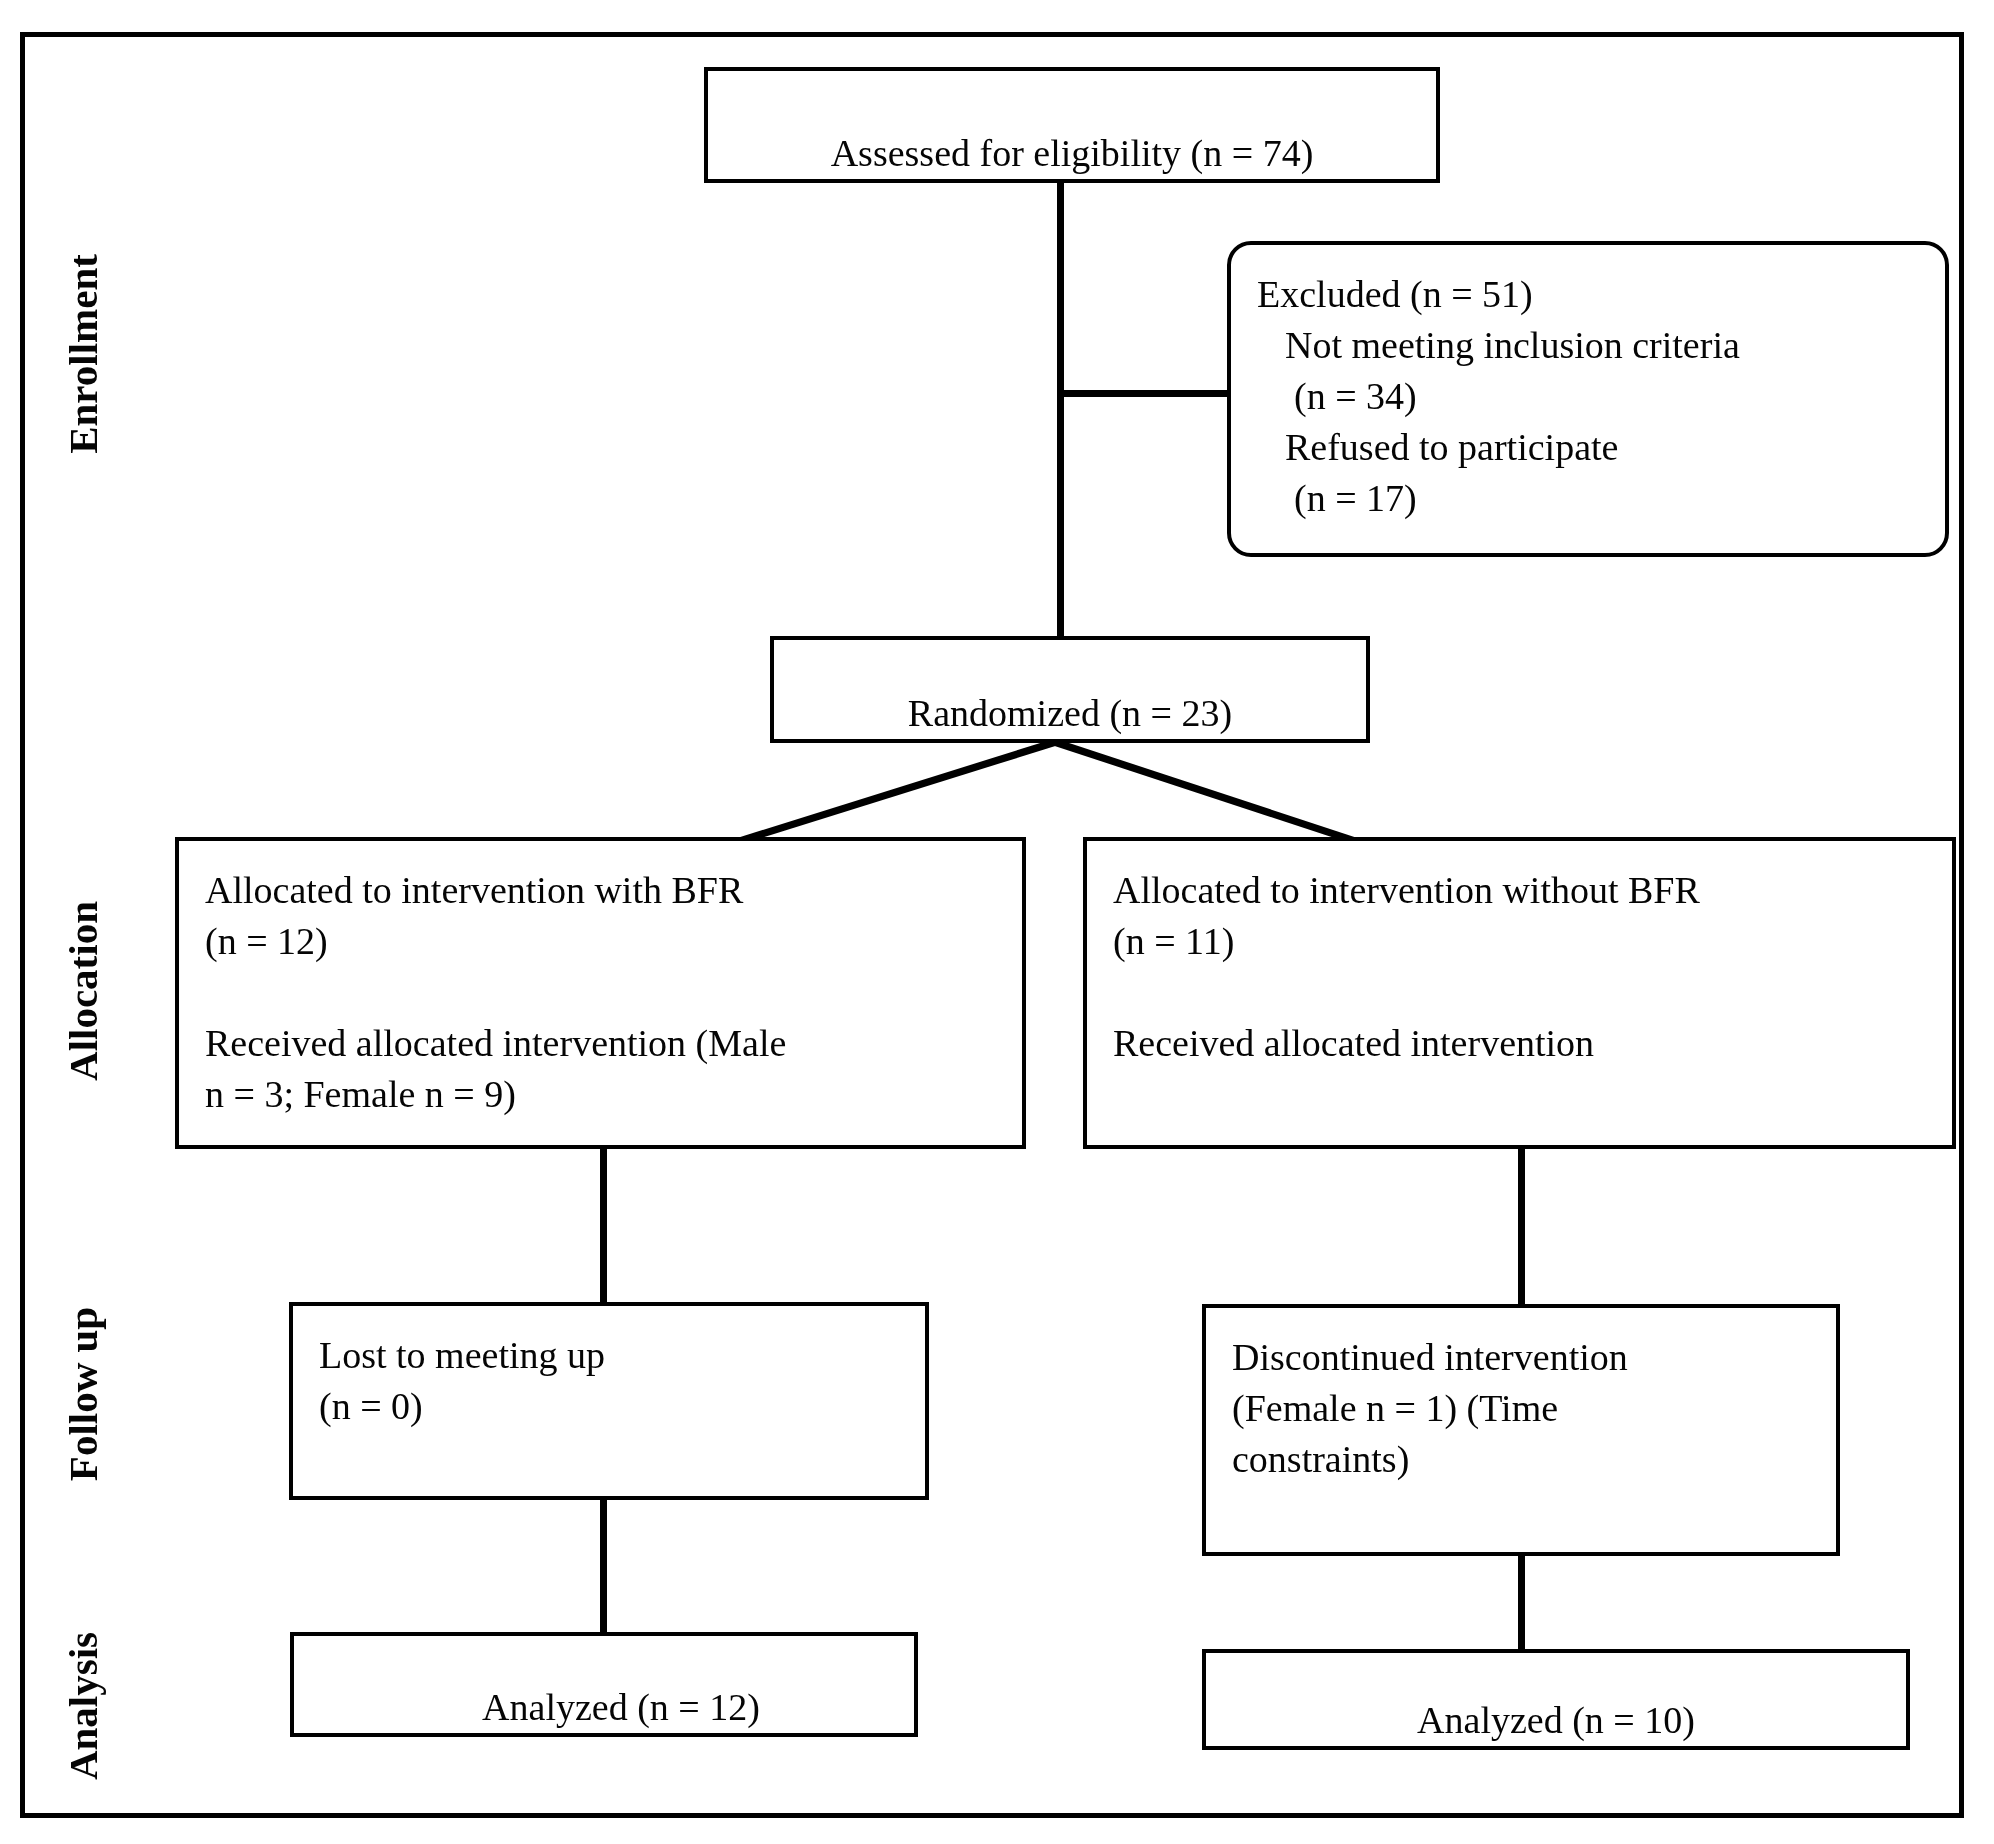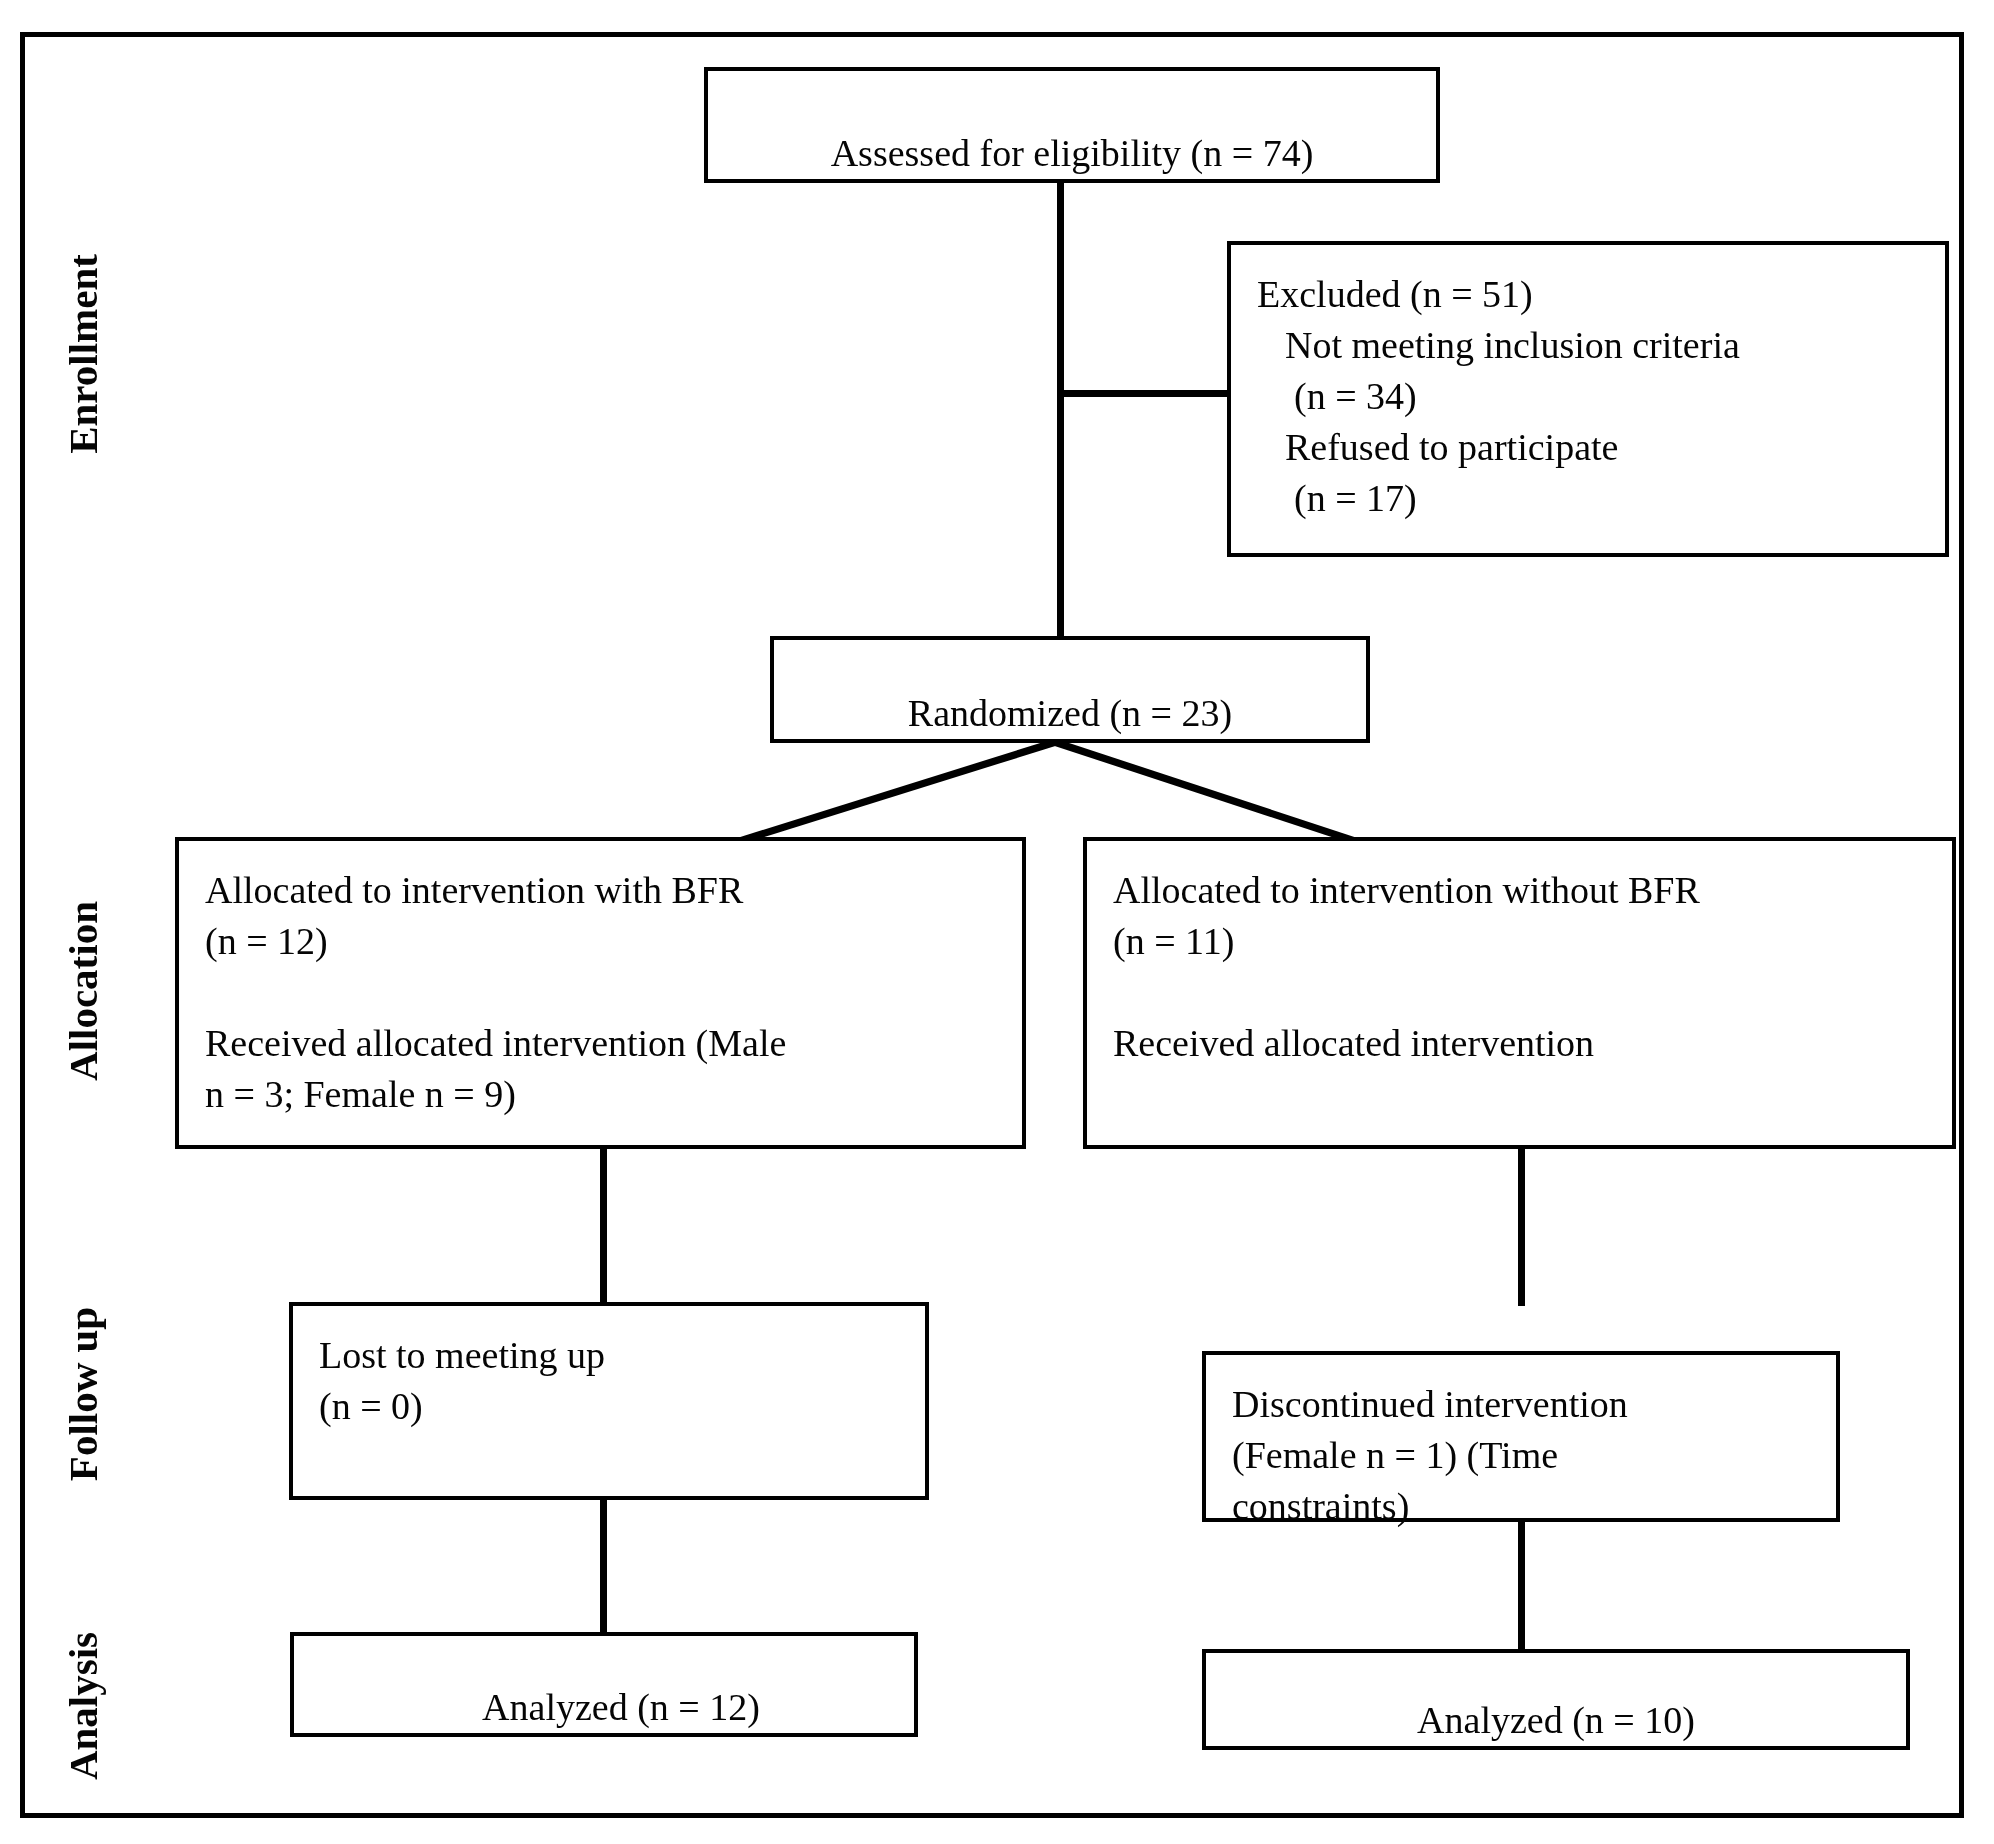--- a/index.html
+++ b/index.html
@@ -90,21 +90,21 @@
 
   <svg class="overlay" width="1995" height="1845" viewBox="0 0 2462 2277">
     <line x1="1302" y1="916" x2="868" y2="1052" stroke="#000000" stroke-width="9"></line>
     <line x1="1302" y1="916" x2="1715" y2="1052" stroke="#000000" stroke-width="9"></line>
   </svg>
 
   <div class="box center" style="left:704px; top:67px; width:736px; height:116px;">
     <span class="line">Assessed for eligibility (n = 74)</span>
   </div>
 
-  <div class="box topleft" style="left:1227px; top:241px; width:722px; height:316px;">
+  <div class="box topleft" style="left:1227px; top:241px; width:722px; height:316px;border-radius:24px;">
     <div class="line">Excluded (n = 51)</div>
     <div class="line indent-1">Not meeting inclusion criteria</div>
     <div class="line indent-2">(n = 34)</div>
     <div class="line indent-1">Refused to participate</div>
     <div class="line indent-2">(n = 17)</div>
   </div>
 
   <div class="box center" style="left:770px; top:636px; width:600px; height:107px;">
     <span class="line">Randomized (n = 23)</span>
   </div>
@@ -122,21 +122,21 @@
     <div class="line">(n = 11)</div>
     <div class="spacer"></div>
     <div class="line">Received allocated intervention</div>
   </div>
 
   <div class="box topleft" style="left:289px; top:1302px; width:640px; height:198px;">
     <div class="line">Lost to meeting up</div>
     <div class="line">(n = 0)</div>
   </div>
 
-  <div class="box topleft" style="left:1202px; top:1304px; width:638px; height:171px;margin-top:47px;">
+  <div class="box topleft" style="left:1202px; top:1304px; width:638px; height:252px;">
     <div class="line">Discontinued intervention</div>
     <div class="line">(Female n = 1) (Time</div>
     <div class="line">constraints)</div>
   </div>
 
   <div class="box center" style="left:290px; top:1632px; width:628px; height:105px;padding-left:34px;">
     <span class="line">Analyzed (n = 12)</span>
   </div>
 
   <div class="box center" style="left:1202px; top:1649px; width:708px; height:101px;">

